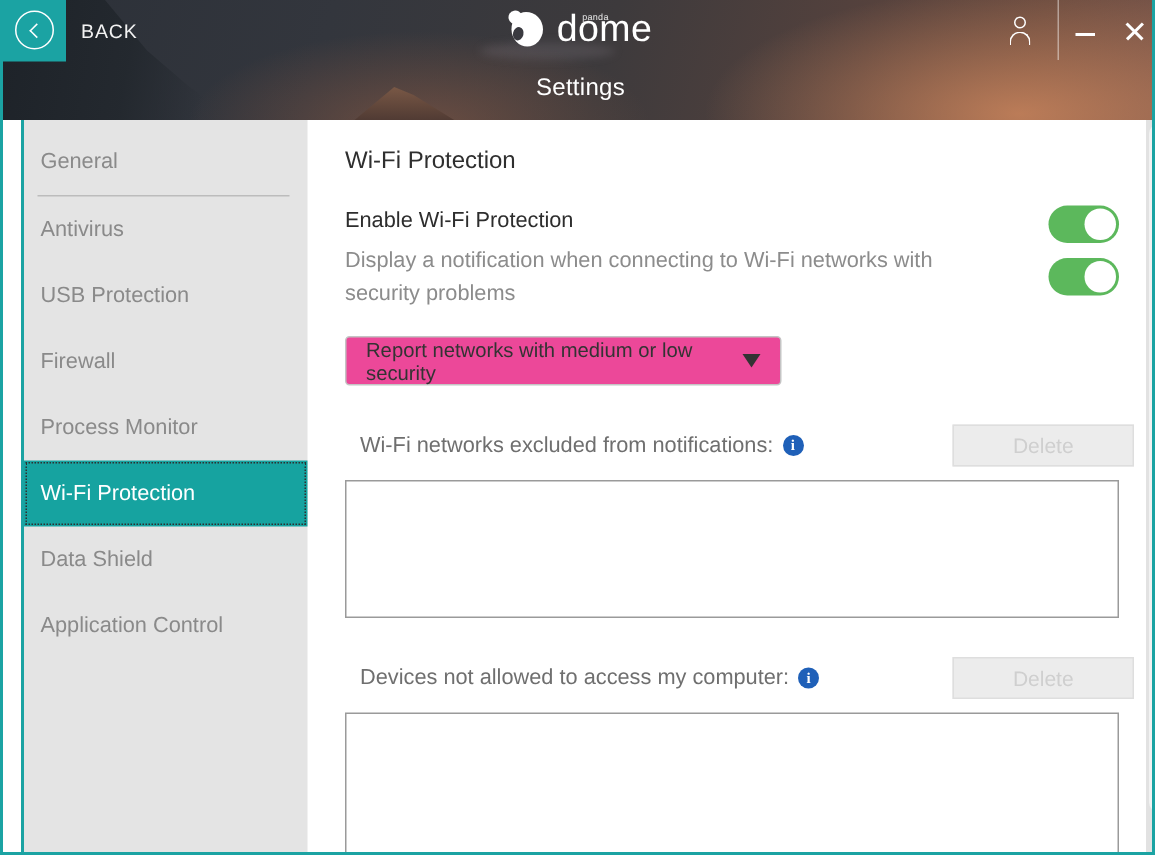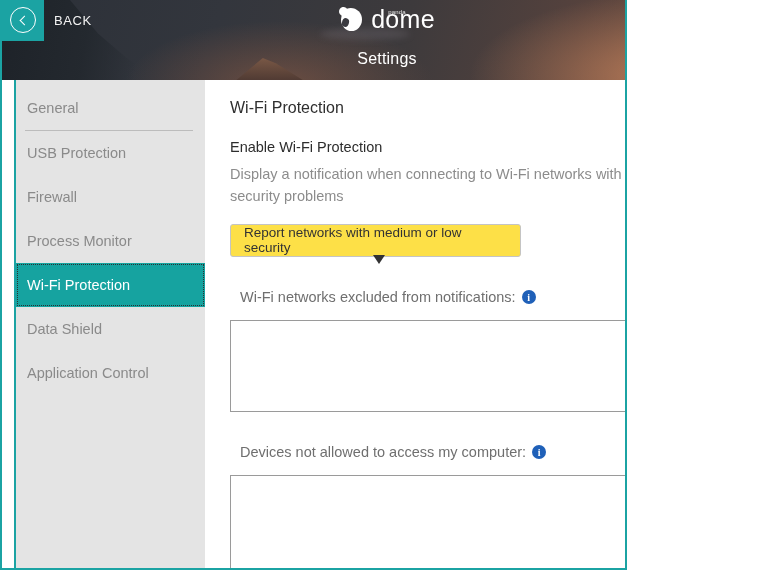--- a/index.html
+++ b/index.html
@@ -5,21 +5,21 @@
   * { box-sizing: border-box; margin: 0; padding: 0; }
   html, body {
     width: 770px; height: 570px;
     font-family: "Liberation Sans", sans-serif;
     overflow: hidden;
     background: #ffffff;
   }
 
   .window {
     position: relative;
-    width: 627px; height: 570px;
+    width: 770px; height: 570px;
     border: 2px solid #1BA3A3;
     border-top: none;
     background: #ffffff;
     overflow: hidden;
   }
 
   
   .header-wrap {
     position: absolute; top: 0; left: 0;
     width: 770px; height: 80px;
@@ -263,25 +263,24 @@
     background: #ffffff;
   }
   .toggle-a { right: 0; top: -2px; }
   .toggle-b { right: 0; top: 33px; }
 
   .dropdown {
     margin: 17px 0 0 19px;
     width: 291px; height: 33px;
     border: 1px solid #c4c4c4;
     border-radius: 3px;
-    background: #fde047;
+    background: #ec4899;
     display: flex; align-items: center;
     padding: 0 13px;
     cursor: pointer;
-    flex-direction: column;
   }
   .dropdown-val {
     color: #333;
     font-size: 13.5px;
     flex: 1;
   }
   .caret {
     width: 0; height: 0;
     border-left: 6.5px solid transparent;
     border-right: 6.5px solid transparent;
@@ -394,20 +393,23 @@
   </div>
 
   <div class="body-area">
 
     <div class="sidebar">
       <div class="nav-item">
         <span>General</span>
       </div>
       <div class="nav-divider"></div>
       <div class="nav-item">
+        <span>Antivirus</span>
+      </div>
+      <div class="nav-item">
         <span>USB Protection</span>
       </div>
       <div class="nav-item">
         <span>Firewall</span>
       </div>
       <div class="nav-item">
         <span>Process Monitor</span>
       </div>
       <div class="nav-item selected">
         <span>Wi-Fi Protection</span>

